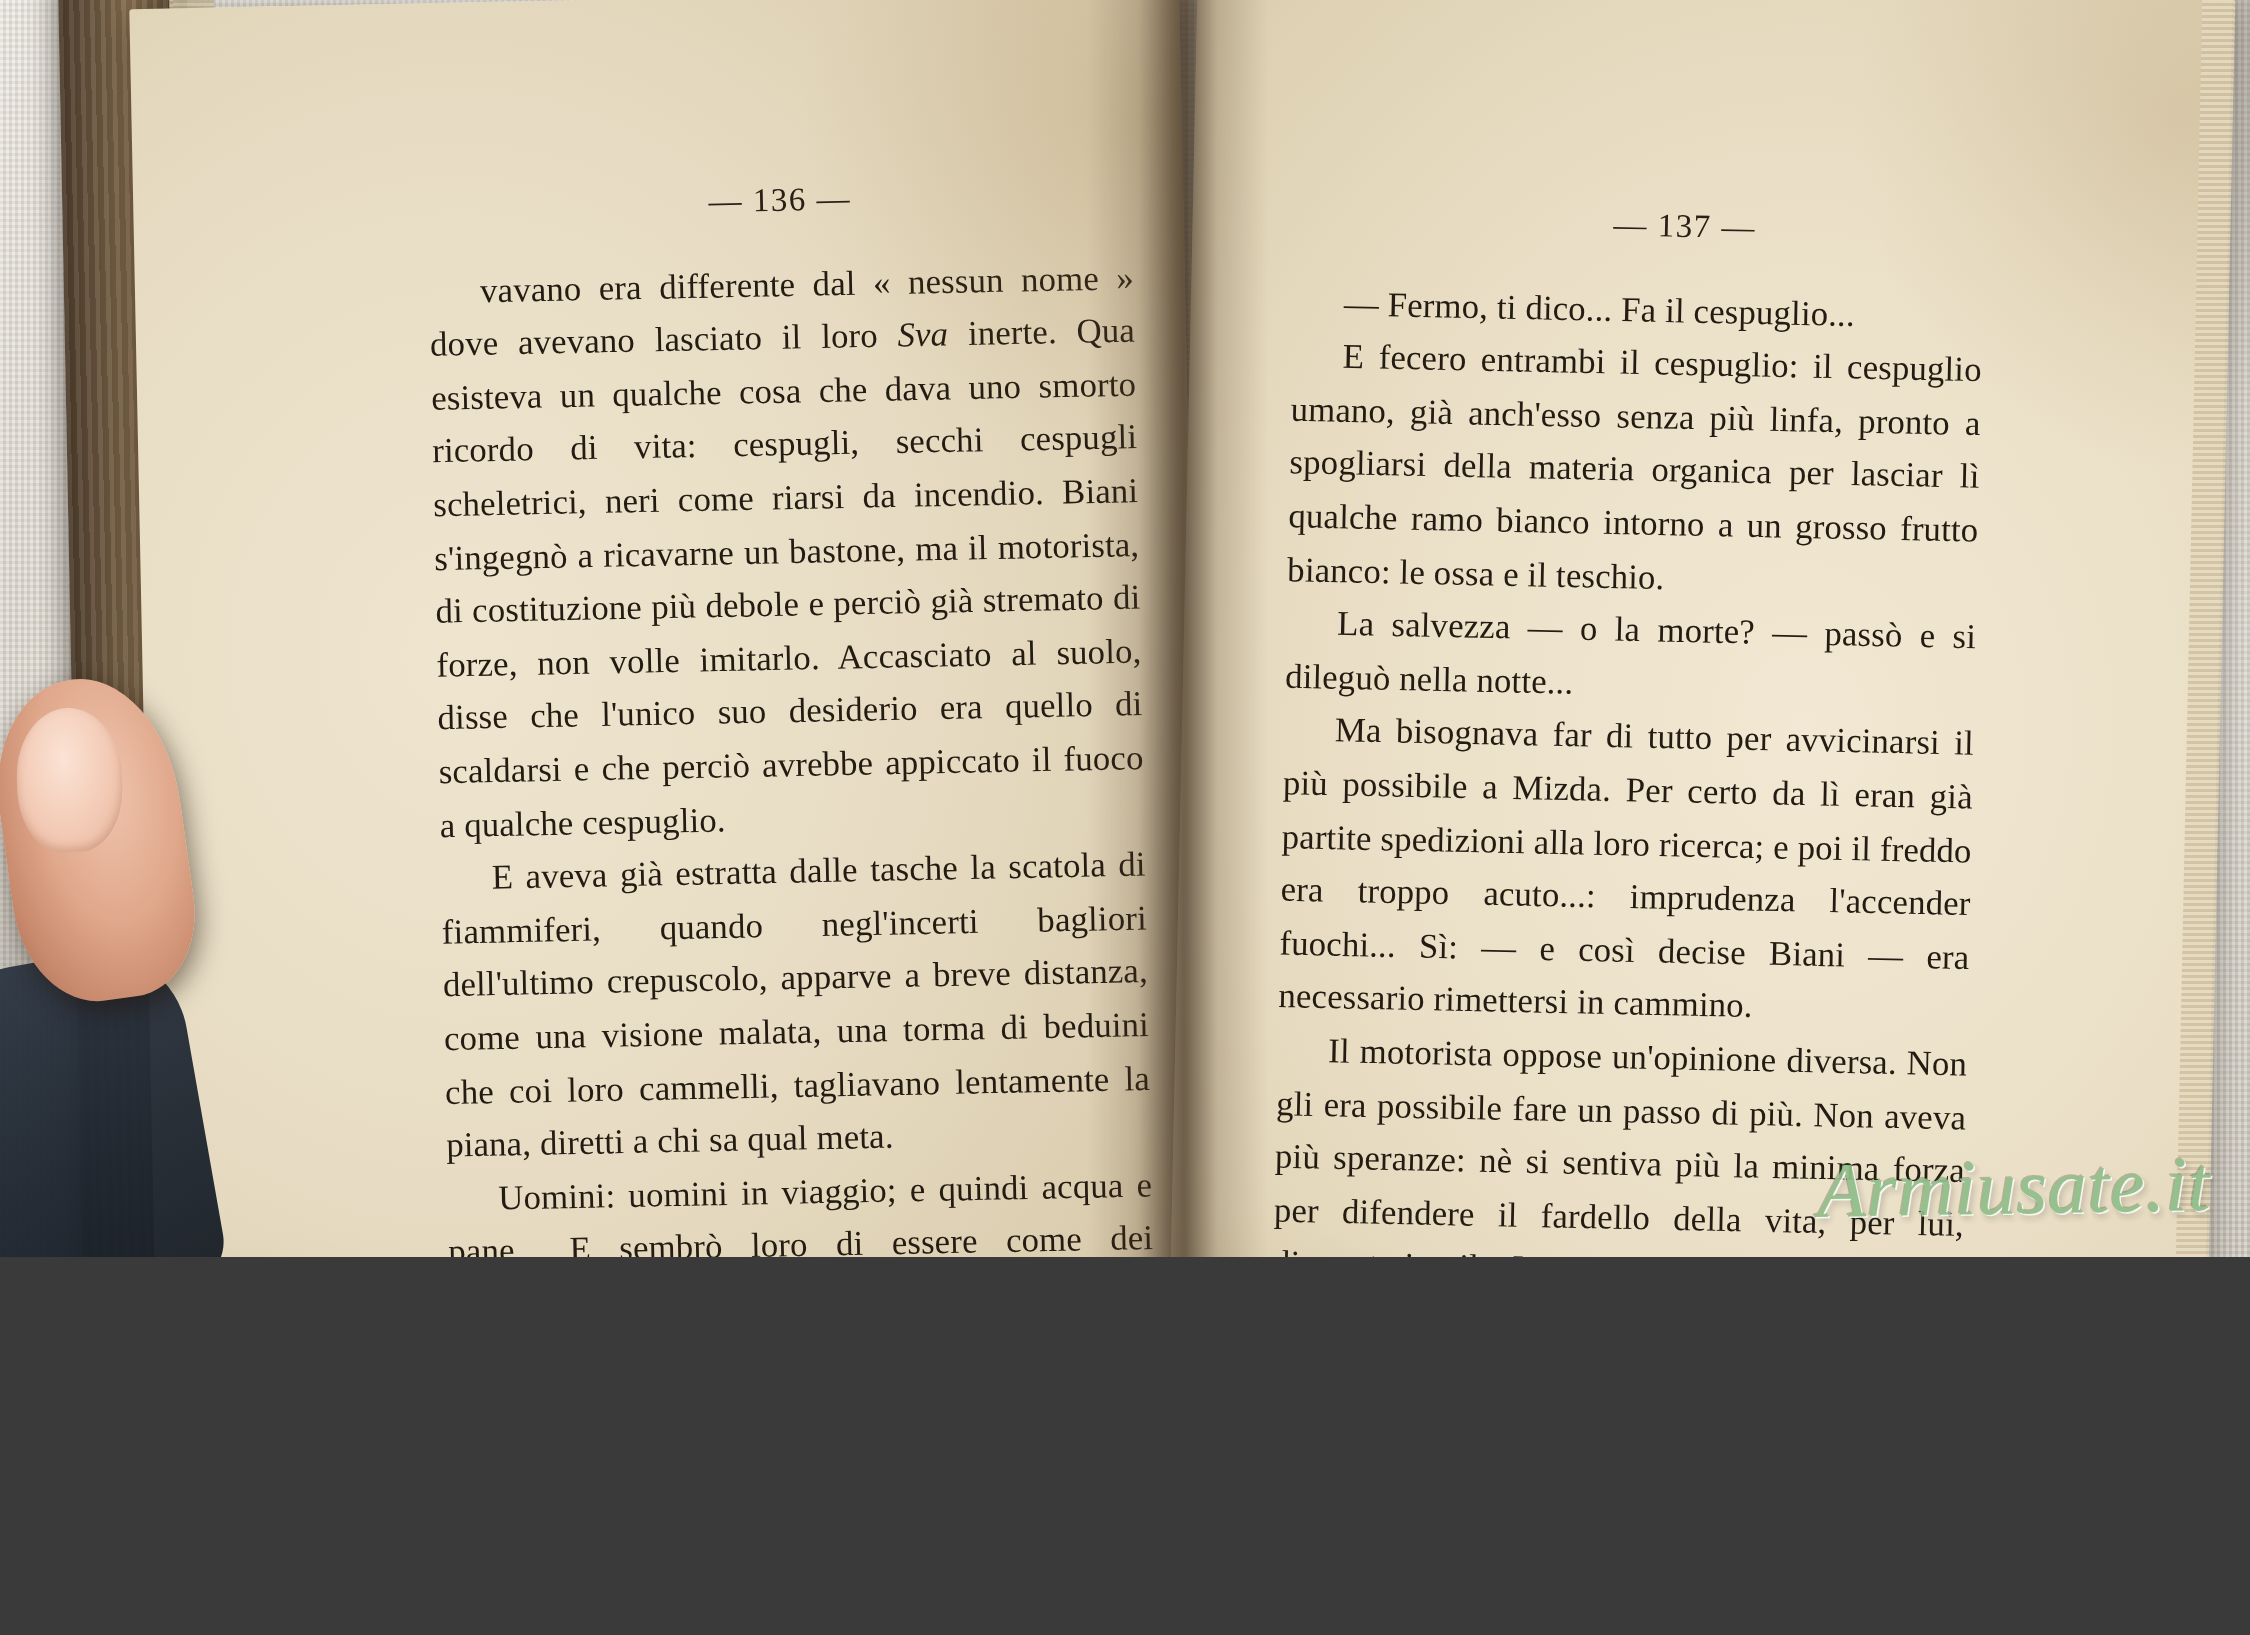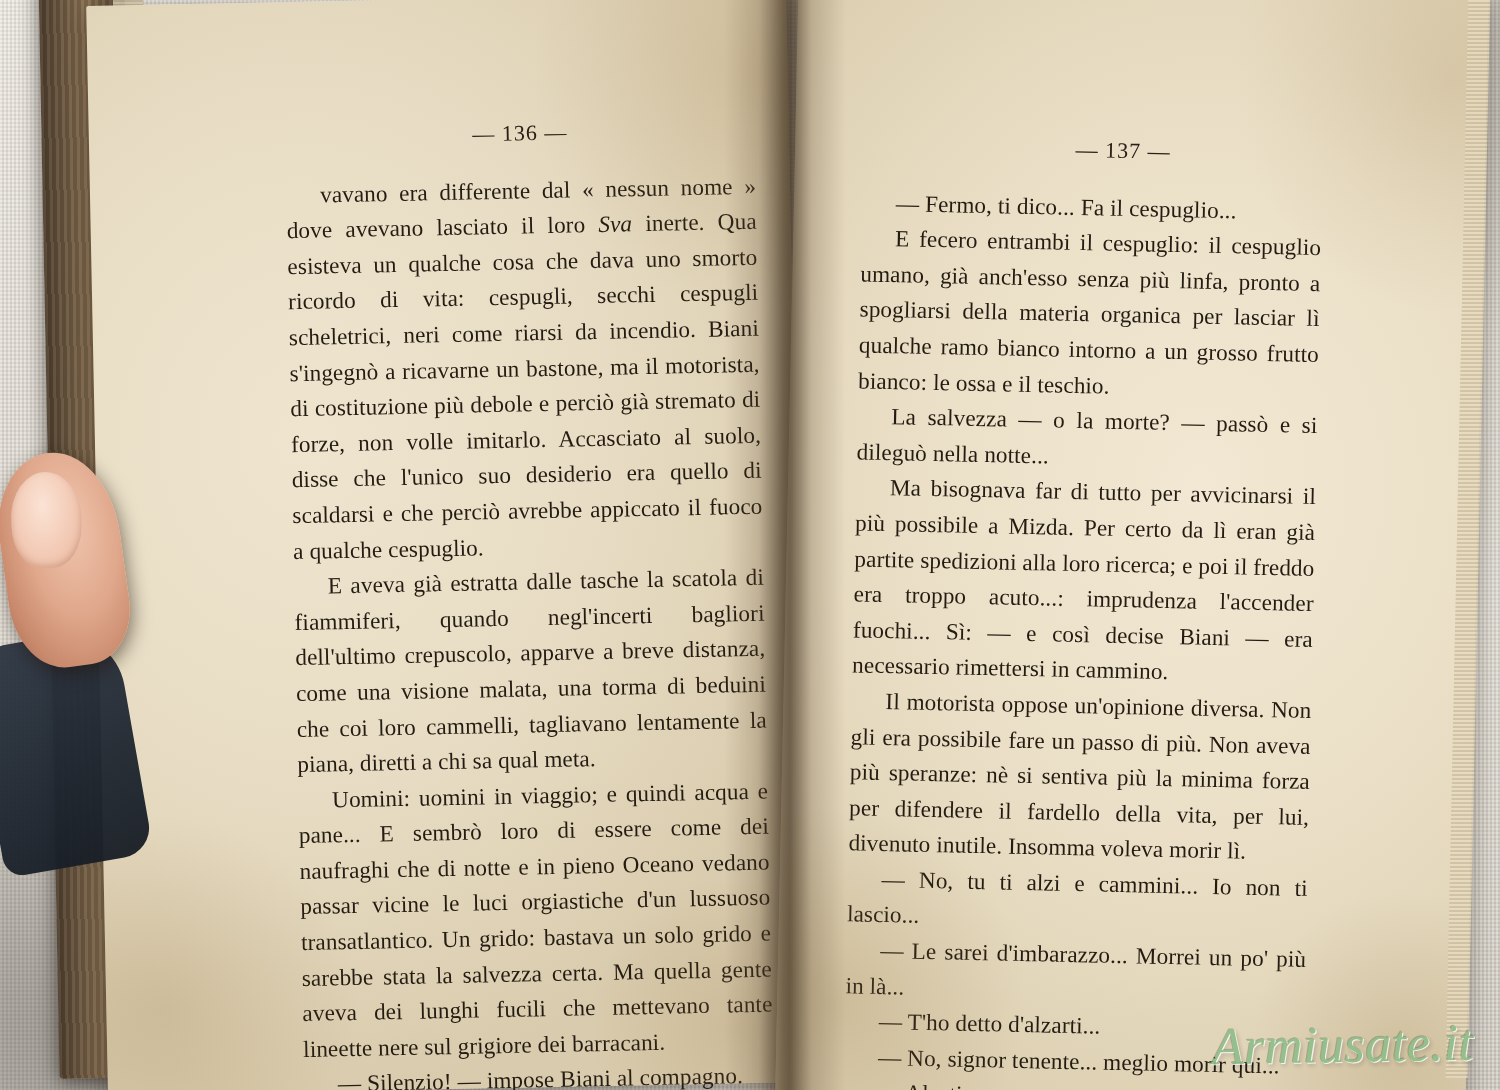--- a/index.html
+++ b/index.html
@@ -3,21 +3,21 @@
 <meta charset="utf-8">
 <style>
   html, body {
     margin: 0;
     padding: 0;
     background: #3a3a3a;
   }
   #scene {
     position: relative;
     width: 1500px;
-    height: 1090px;
+    height: 838px;
     overflow: hidden;
     background: #7f1d1d;
     font-family: "Liberation Serif", serif;
   }
   
   .cloth {
     position: absolute;
     inset: 0;
     background:
       repeating-linear-gradient(90deg, rgba(255,255,255,0.30) 0 2px, rgba(190,185,175,0.18) 2px 4px),

